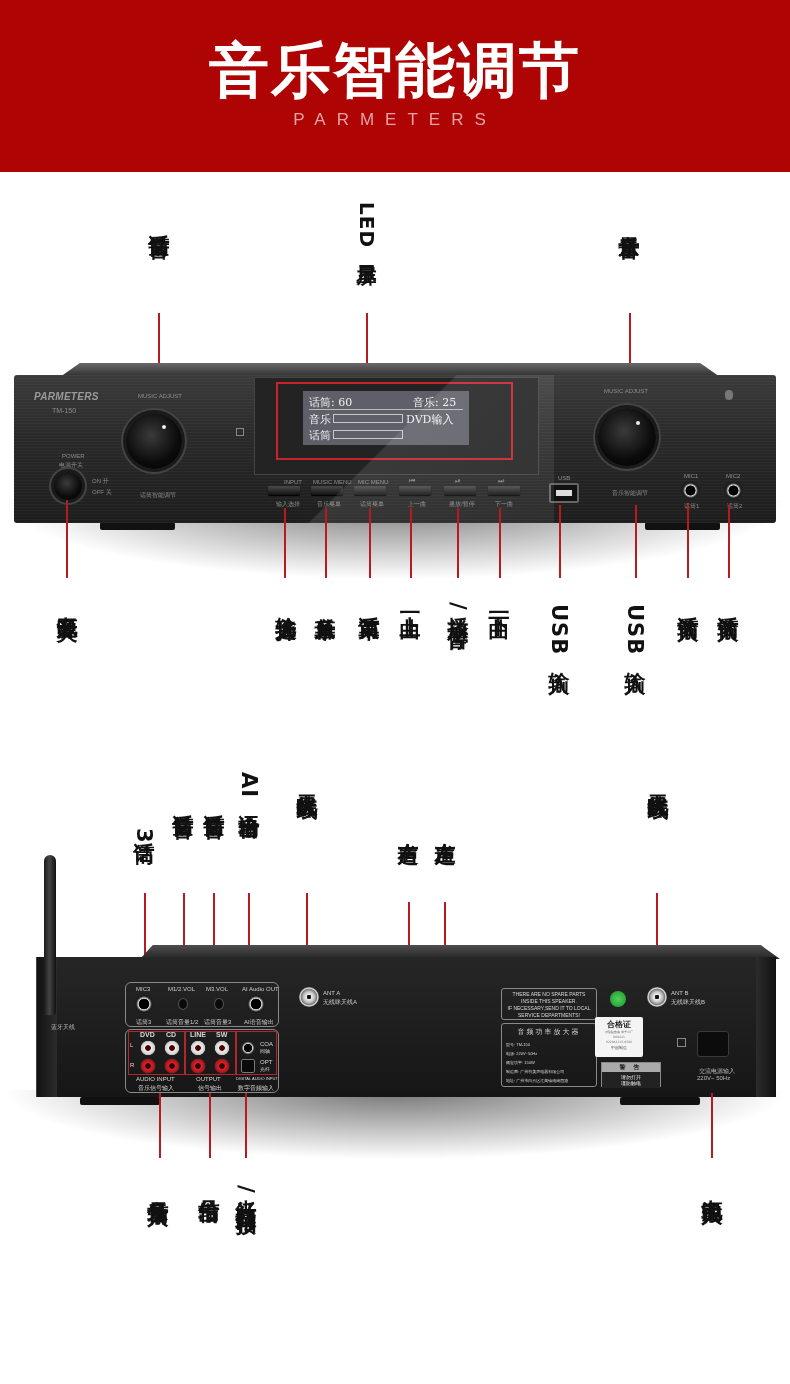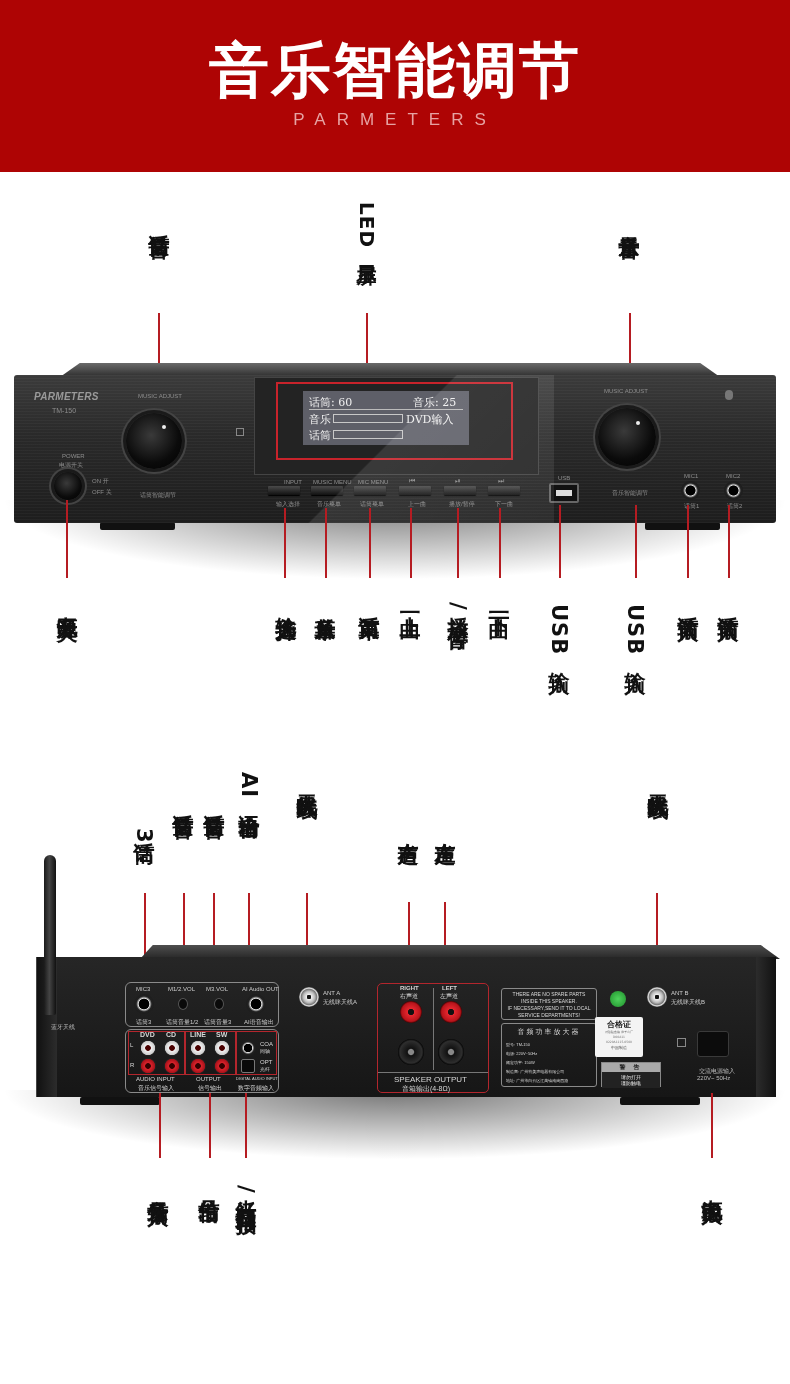--- a/index.html
+++ b/index.html
@@ -256,34 +256,20 @@
     <div class="abs wtxt" style="left:70px;top:46px;font-size:6px">OUTPUT</div>
     <div class="abs wtxt" style="left:72px;top:54px;font-size:6px">信号输出</div>
     <div class="abs wtxt" style="left:110px;top:46px;font-size:4px">DIGITAL AUDIO INPUT</div>
     <div class="abs wtxt" style="left:112px;top:54px;font-size:6px">数字音频输入</div>
   </div>
 
   <div class="abs bnc" style="left:262px;top:30px;width:20px;height:20px"></div>
   <div class="abs tiny" style="left:286px;top:33px;color:#ccc">ANT A</div>
   <div class="abs tiny" style="left:286px;top:41px;color:#ccc">无线咪天线A</div>
 
-  <div class="abs redbox" style="left:340px;top:26px;width:112px;height:110px;border-radius:5px">
-    <div class="abs" style="left:55px;top:4px;width:1px;height:82px;background:#777"></div>
-    <div class="abs wtxt" style="left:22px;top:1px;font-size:6px;font-weight:bold">RIGHT</div>
-    <div class="abs wtxt" style="left:22px;top:8px;font-size:6px">右声道</div>
-    <div class="abs wtxt" style="left:64px;top:1px;font-size:6px;font-weight:bold">LEFT</div>
-    <div class="abs wtxt" style="left:62px;top:8px;font-size:6px">左声道</div>
-    <div class="abs post red" style="left:22px;top:17px;width:22px;height:22px"></div>
-    <div class="abs post red" style="left:62px;top:17px;width:22px;height:22px"></div>
-    <div class="abs post blk" style="left:20px;top:55px;width:26px;height:26px"></div>
-    <div class="abs post blk" style="left:60px;top:55px;width:26px;height:26px"></div>
-    <div class="abs" style="left:0;top:88px;width:110px;height:1px;background:#777"></div>
-    <div class="abs wtxt" style="left:16px;top:91px;font-size:8px">SPEAKER OUTPUT</div>
-    <div class="abs wtxt" style="left:24px;top:100px;font-size:7px">音箱输出(4-8Ω)</div>
-  </div>
 
   <div class="abs panelbox" style="left:464px;top:31px;width:96px;height:32px;border-radius:3px;padding-top:2px">
     <div class="wtxt" style="font-size:5px;text-align:center;line-height:7px">THERE ARE NO SPARE PARTS</div>
     <div class="wtxt" style="font-size:5px;text-align:center;line-height:7px">INSIDE THIS SPEAKER.</div>
     <div class="wtxt" style="font-size:5px;text-align:center;line-height:7px">IF NECESSARY,SEND IT TO LOCAL</div>
     <div class="wtxt" style="font-size:5px;text-align:center;line-height:7px">SERVICE DEPARTMENTS!</div>
   </div>
   <div class="abs panelbox" style="left:464px;top:66px;width:96px;height:64px;border-radius:3px;padding:3px 4px">
     <div class="wtxt" style="font-size:7px;text-align:center;letter-spacing:2px;margin-bottom:3px">音频功率放大器</div>
     <div class="wtxt" style="font-size:4px;line-height:9px">型号:  TM-150</div>

